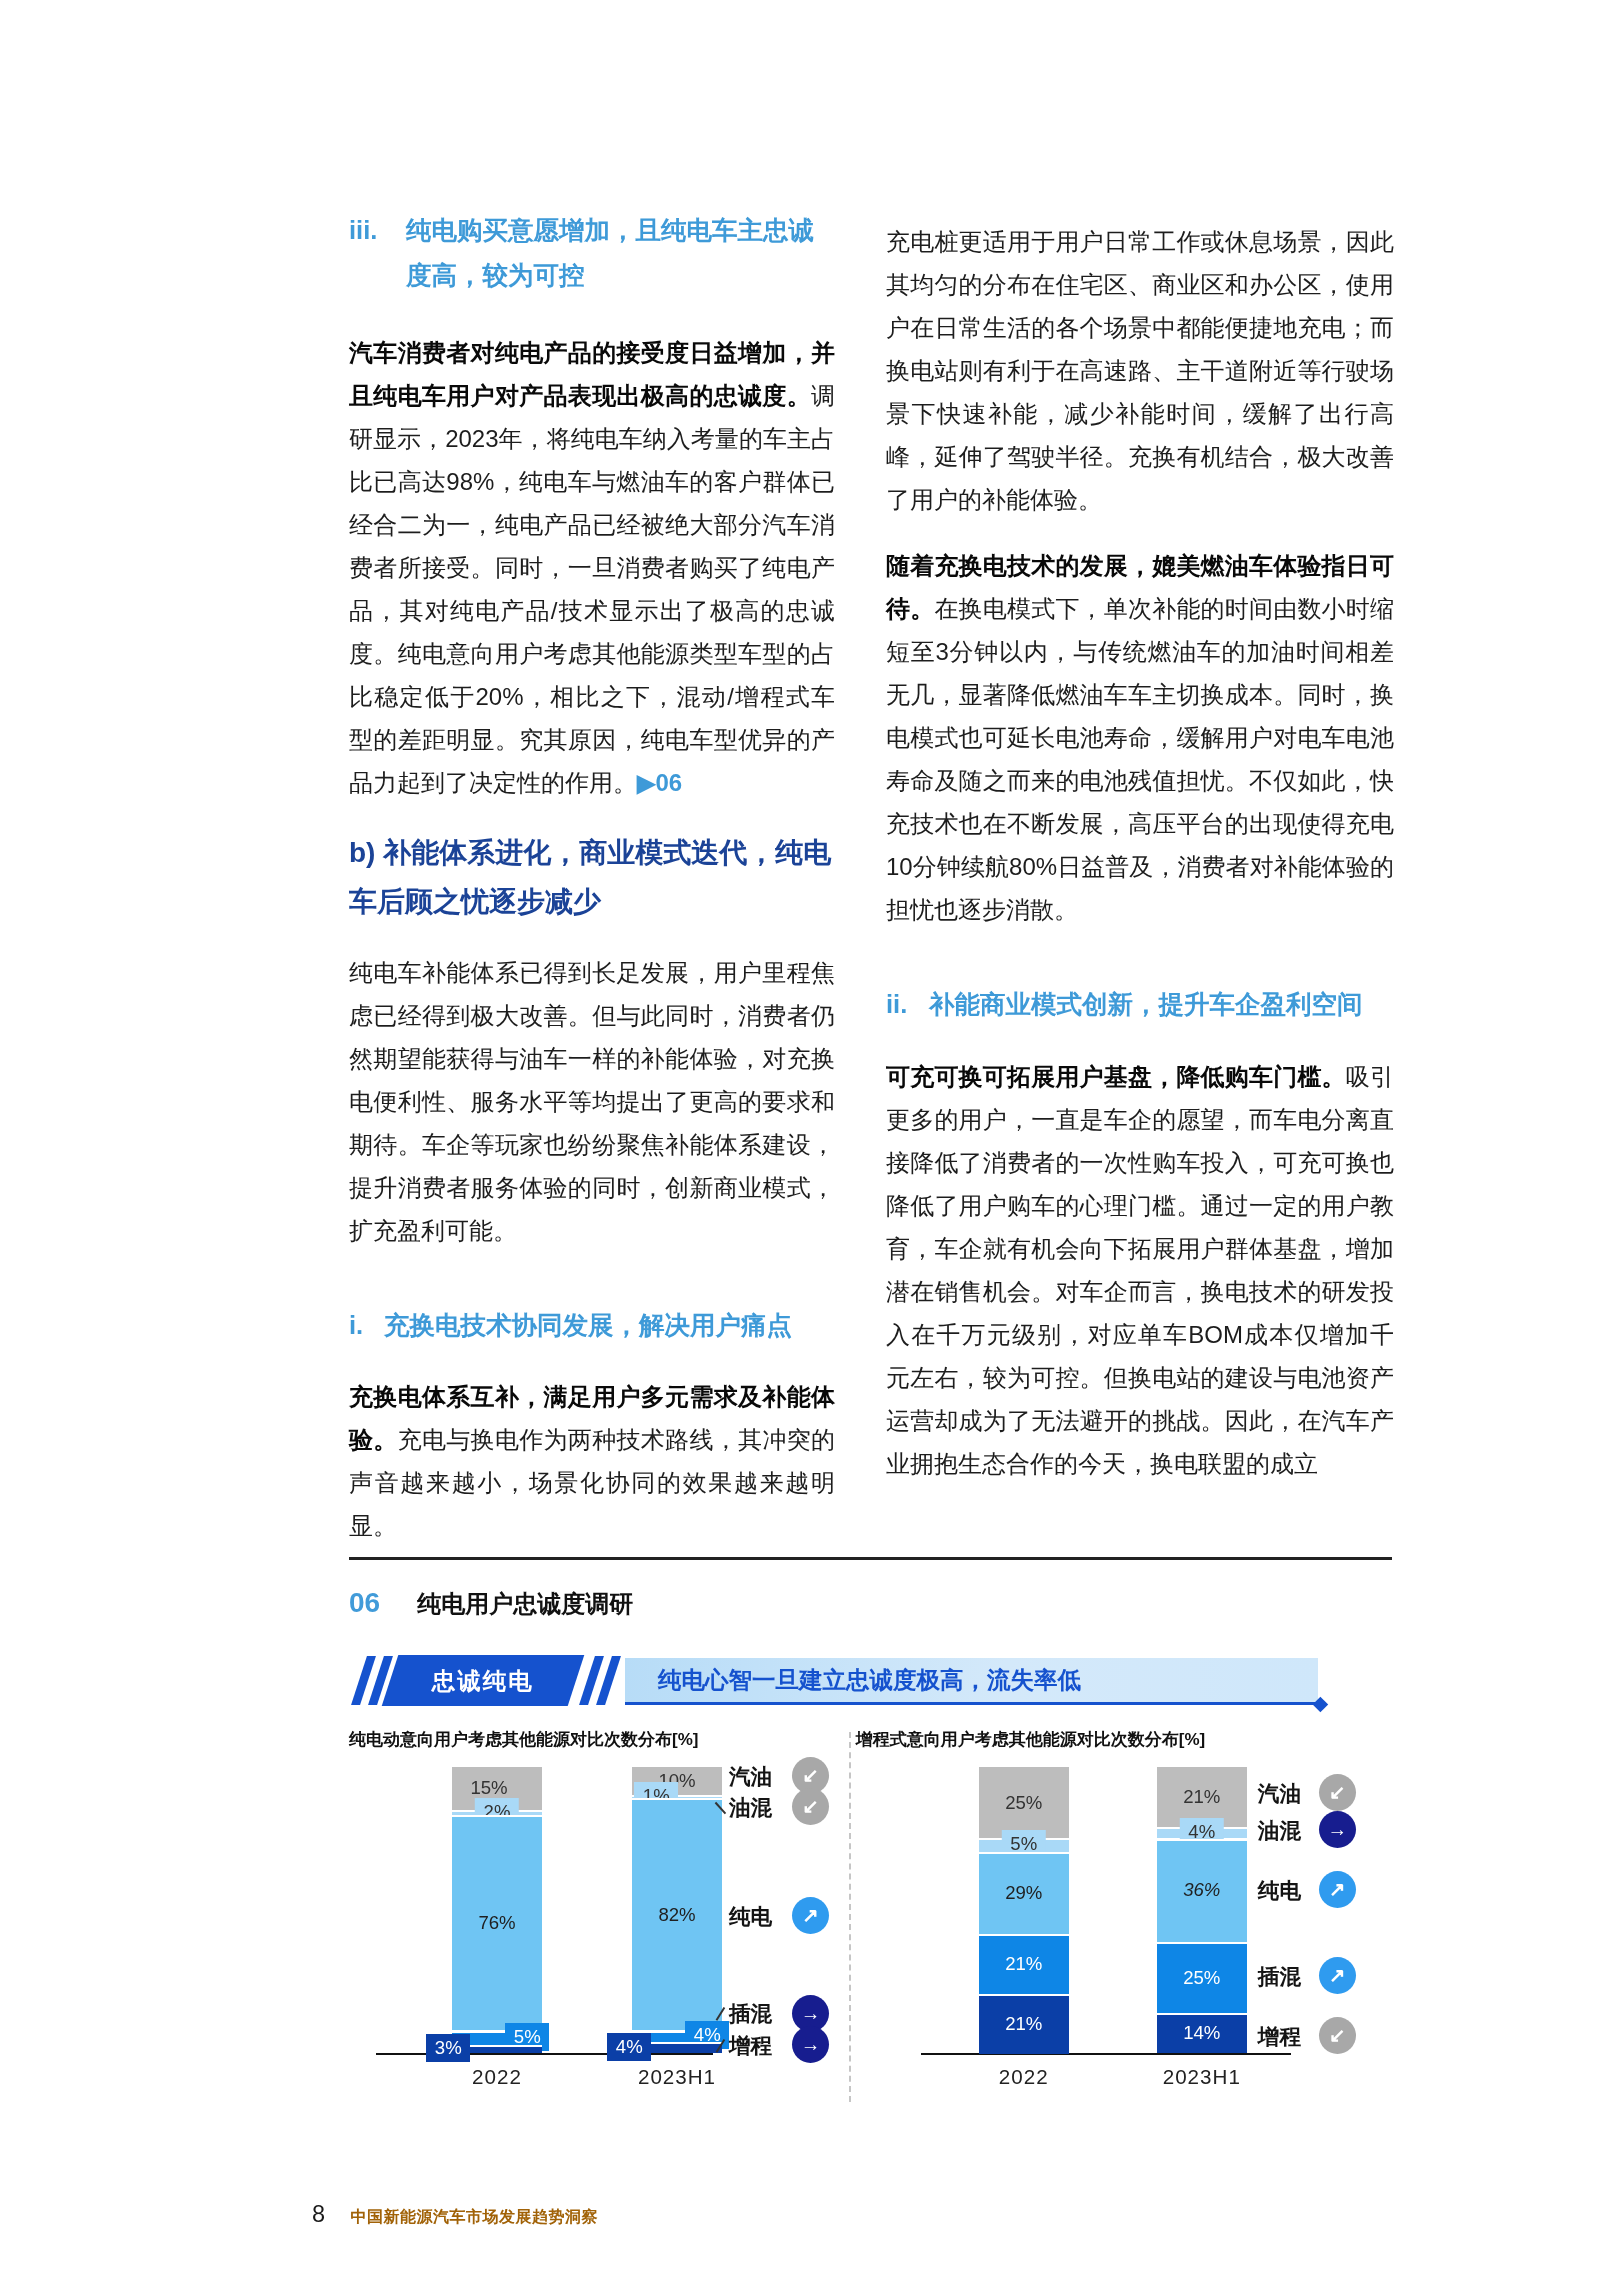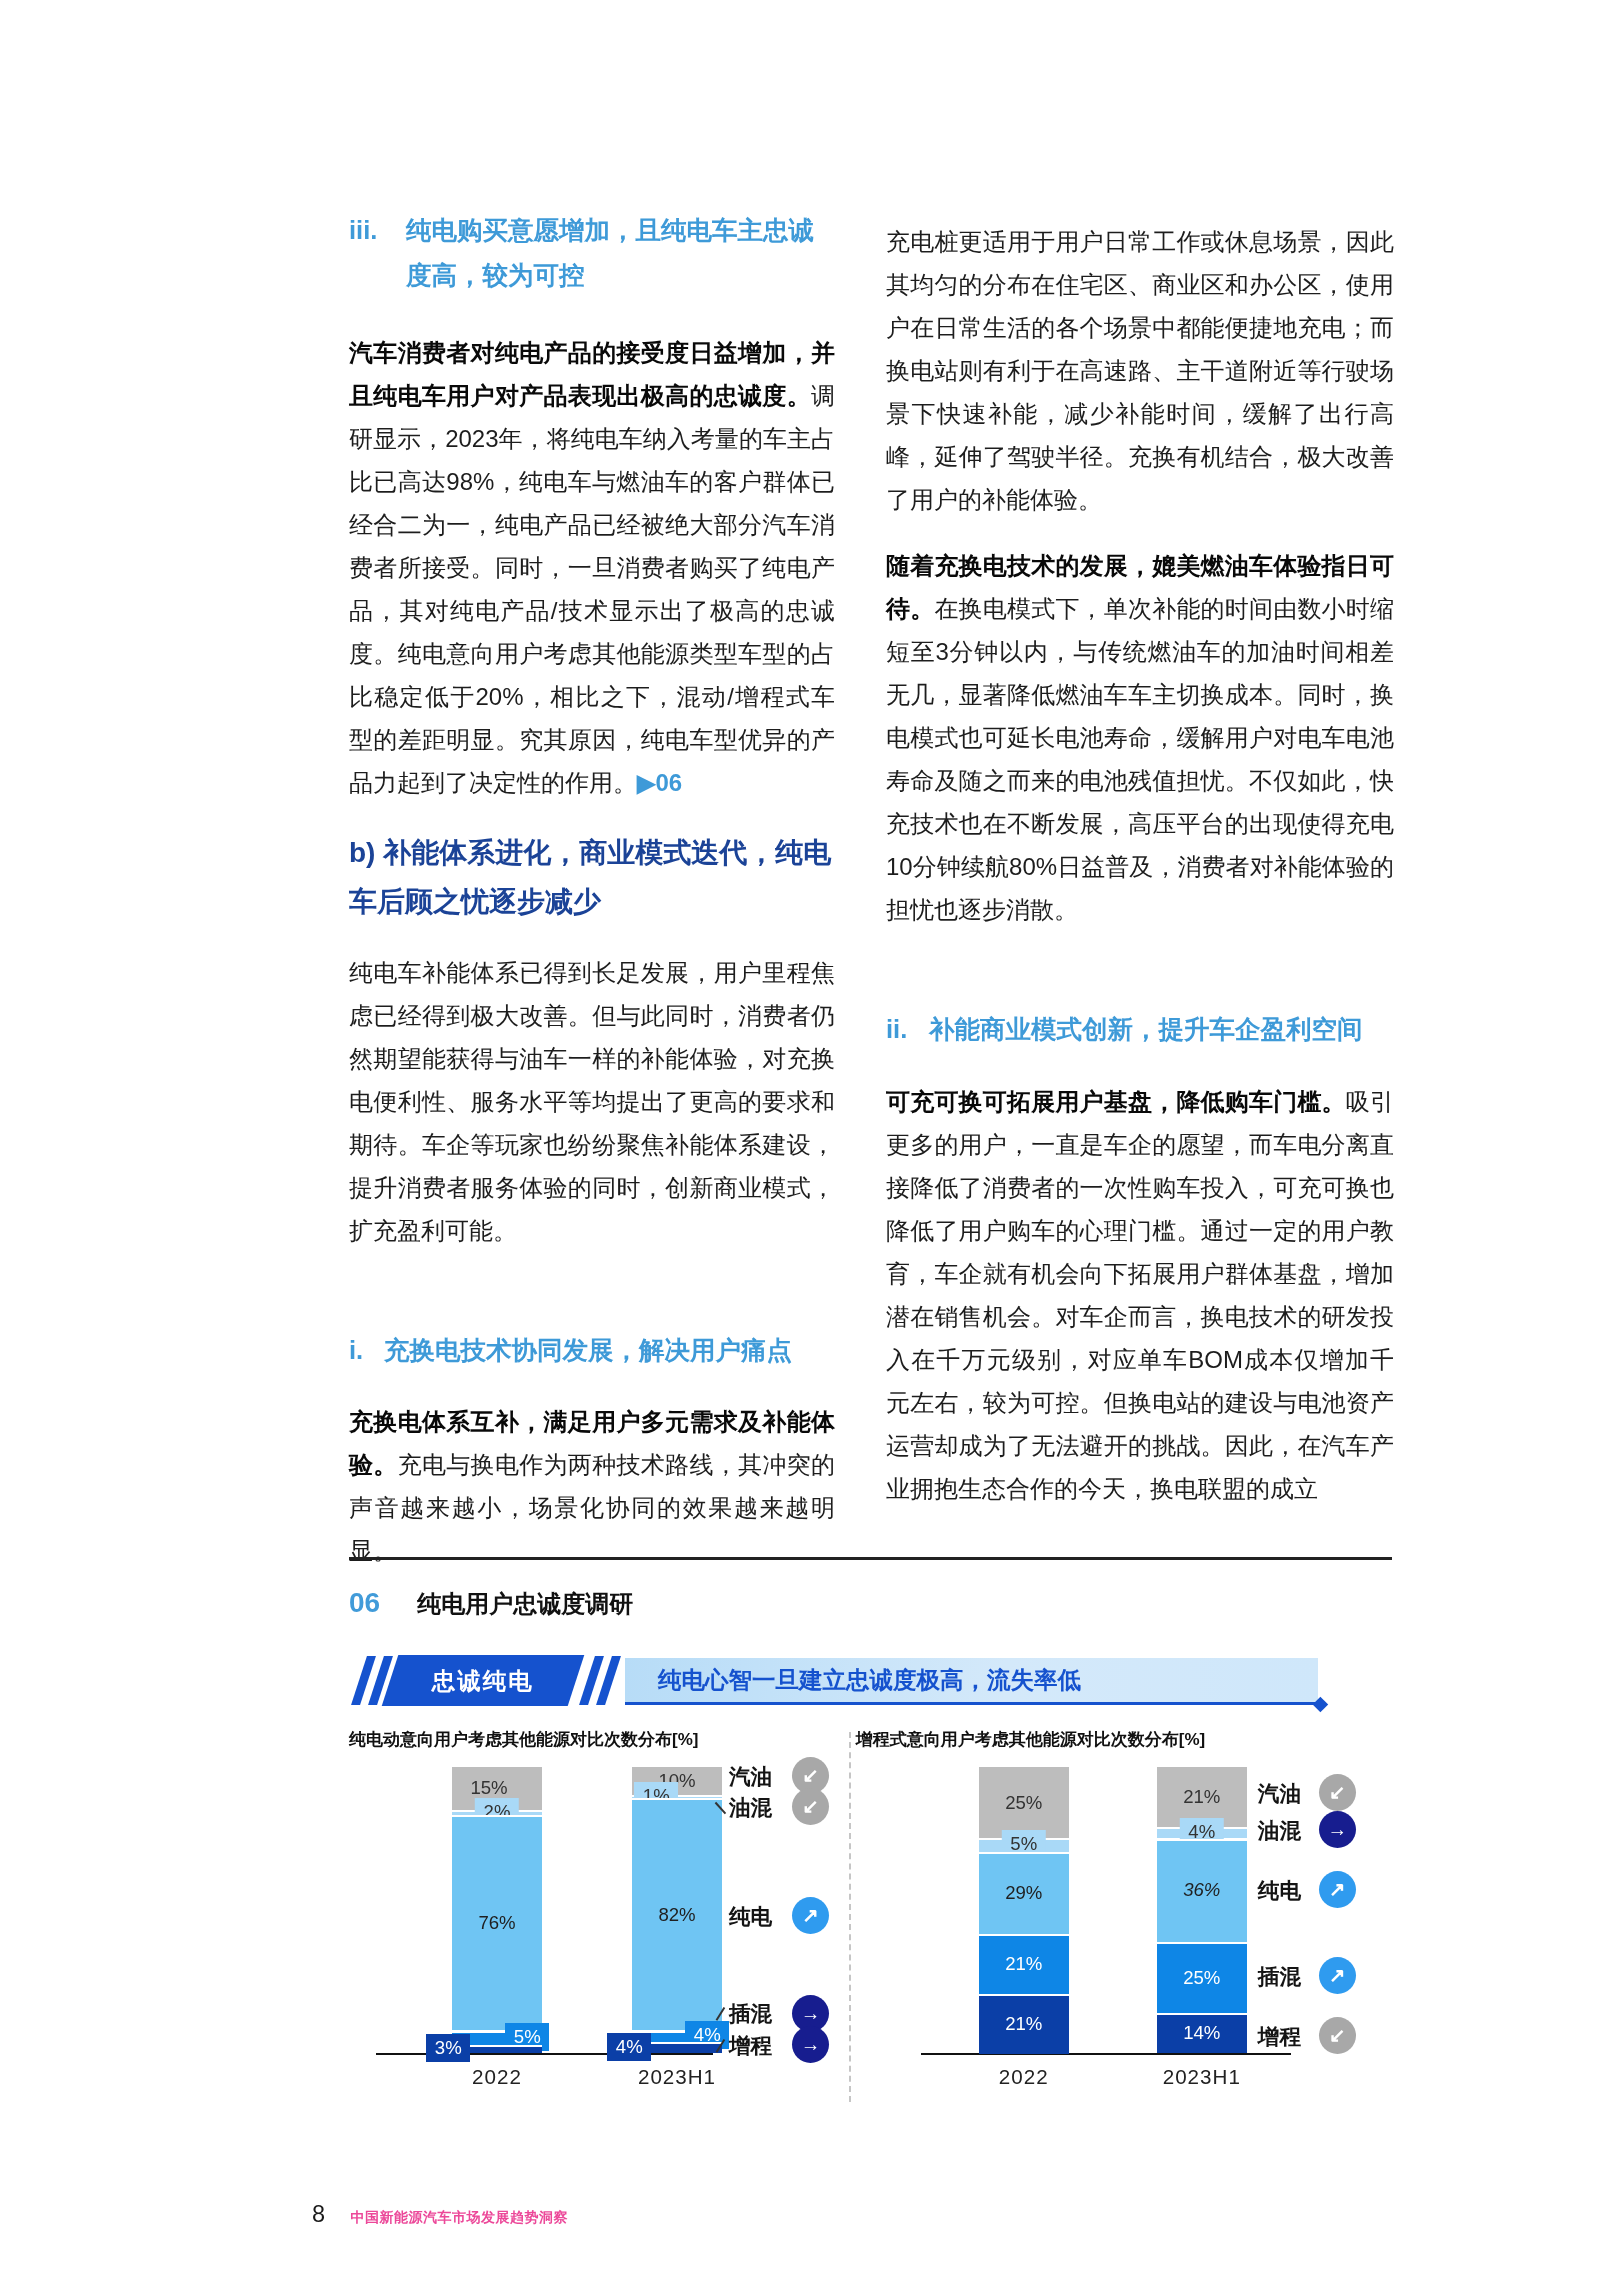--- a/index.html
+++ b/index.html
@@ -18,21 +18,21 @@
   }
   .col p strong { font-weight:bold; color:#090909; }
   .h-light {
     margin:0 0 33px 0; font-size:25.5px; line-height:45px; font-weight:bold;
     color:#3e9ad8; padding-left:57px; text-indent:-57px;
   }
   .h-light .mk { display:inline-block; text-indent:0; }
   .mk-iii { width:57px; }
   .mk-i   { width:35px; }
   .mk-ii  { width:43px; }
-  .h-light.single { margin-top:76px; margin-bottom:27.4px; }
+  .h-light.single { margin-top:51px; margin-bottom:27.4px; }
   .h-dark {
     margin:23.5px 0 25.5px 0; font-size:28px; line-height:49px;
     font-weight:bold; color:#1b4397;
   }
   .ref { color:#3e9ad8; font-weight:bold; white-space:nowrap; }
 
   
   .figure { position:absolute; left:349px; top:1557px; width:1043px; }
   .figure-rule { height:2.9px; background:#222; }
   .figure-title-row { margin-top:19.6px; display:flex; align-items:baseline; }
@@ -78,21 +78,21 @@
   .trend-up   { background:#2f9bef; }
   .trend-flat { background:#171d8f; }
   .trend-down { background:#a8a8a8; }
   .leader { position:absolute; width:14.7px; height:2px; background:#333; }
 
   .source { margin-top:33px; margin-left:13.7px; font-size:19.6px; color:#3a3a3a; }
 
   
   .footer { position:absolute; left:312px; top:2201px; display:flex; align-items:baseline; }
   .pageno { font-size:23.5px; color:#1a1a1a; }
-  .doc-title { font-size:14px; font-weight:bold; color:#ec4899; margin-left:25.5px; letter-spacing:0.5px;text-align:right; }
+  .doc-title { font-size:16px; font-weight:bold; color:#a16207; margin-left:25.5px; letter-spacing:0.5px;text-align:right; }
 </style>
 </head>
 <body>
 
 <div class="page">
 
   <div class="col col-left">
     <h3 class="h-light"><span class="mk mk-iii">iii.</span><span>纯电购买意愿增加，且纯电车主忠诚度高，较为可控</span></h3>
     <p><strong>汽车消费者对纯电产品的接受度日益增加，并且纯电车用户对产品表现出极高的忠诚度。</strong><span>调研显示，2023年，将纯电车纳入考量的车主占比已高达98%，纯电车与燃油车的客户群体已经合二为一，纯电产品已经被绝大部分汽车消费者所接受。同时，一旦消费者购买了纯电产品，其对纯电产品/技术显示出了极高的忠诚度。纯电意向用户考虑其他能源类型车型的占比稳定低于20%，相比之下，混动/增程式车型的差距明显。究其原因，纯电车型优异的产品力起到了决定性的作用。</span><span class="ref">▶06</span></p>
     <h2 class="h-dark">b) 补能体系进化，商业模式迭代，纯电车后顾之忧逐步减少</h2>

